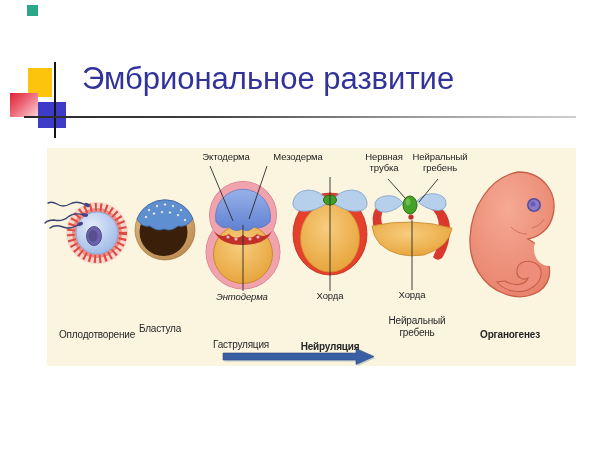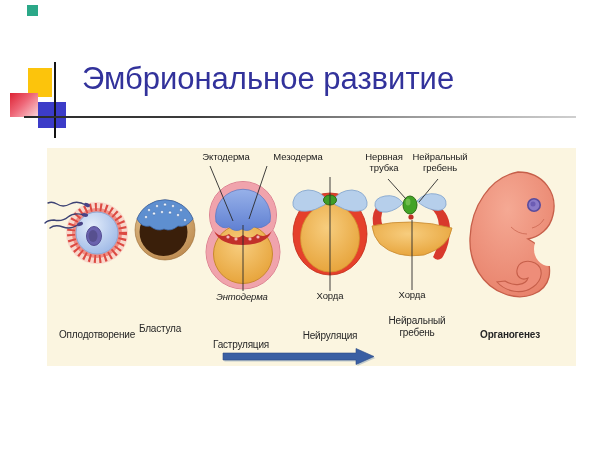--- a/index.html
+++ b/index.html
@@ -172,17 +172,17 @@
   <div class="lbl" style="left:361px;top:152px;width:46px;">Нервная трубка</div>
   <div class="lbl" style="left:410px;top:152px;width:60px;">Нейральный гребень</div>
 
   <div class="lbl" style="left:212px;top:292px;width:60px;font-style:italic;">Энтодерма</div>
   <div class="lbl" style="left:305px;top:291px;width:50px;">Хорда</div>
   <div class="lbl" style="left:387px;top:290px;width:50px;">Хорда</div>
 
   <div class="stage" style="left:52px;top:329px;width:90px;">Оплодотворение</div>
   <div class="stage" style="left:125px;top:323px;width:70px;">Бластула</div>
   <div class="stage" style="left:201px;top:329px;width:80px;margin-top:10px;">Гаструляция</div>
-  <div class="stage" style="left:290px;top:330px;width:80px;">Нейруляция</div>
+  <div class="stage" style="left:290px;top:341px;width:80px;font-weight:bold;">Нейруляция</div>
   <div class="stage" style="left:383px;top:315px;width:68px;">Нейральный гребень</div>
   <div class="stage" style="left:470px;top:329px;width:80px;font-weight:bold;">Органогенез</div>
 
 </div>
 
 </body></html>

